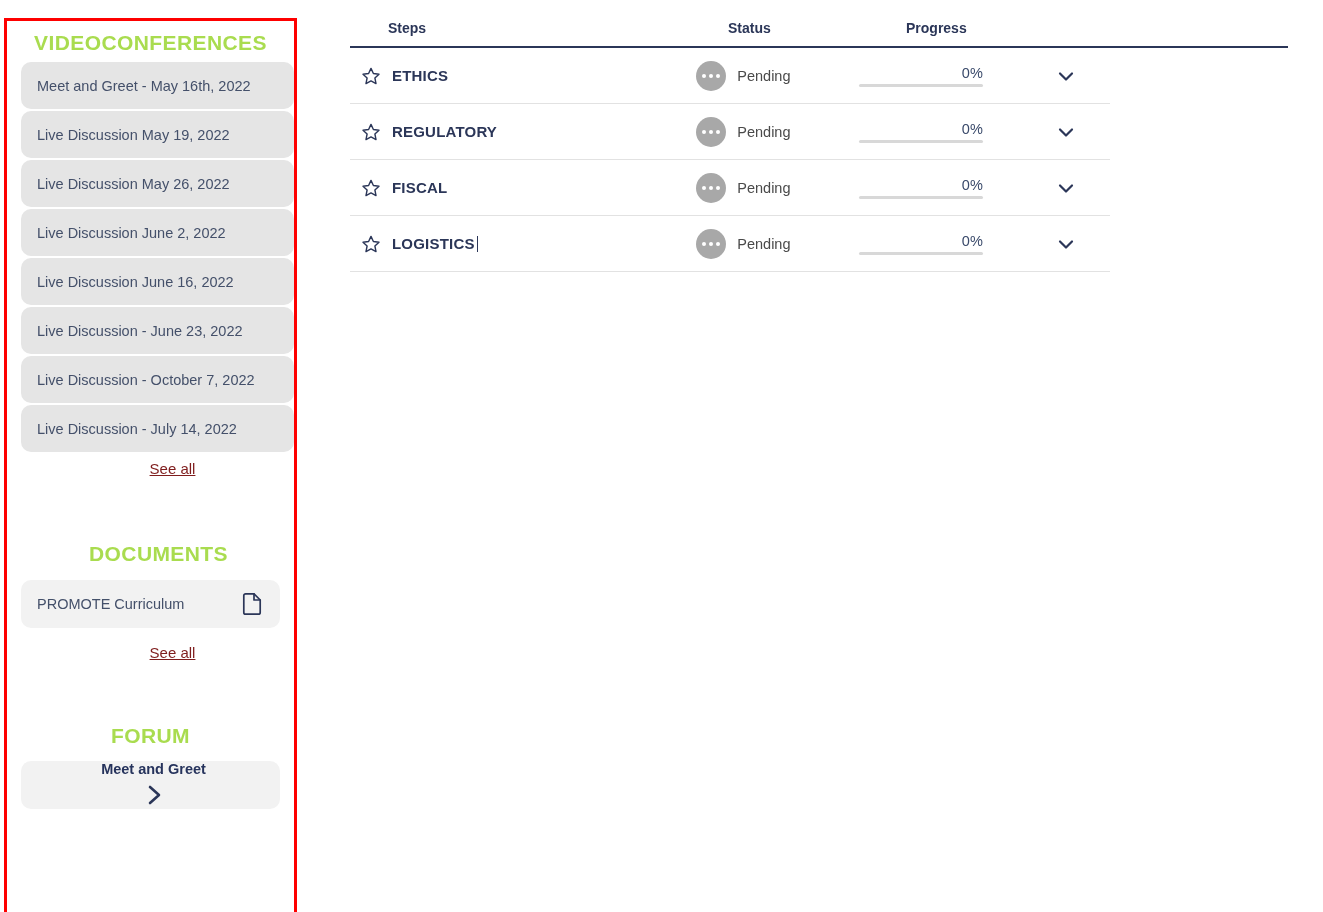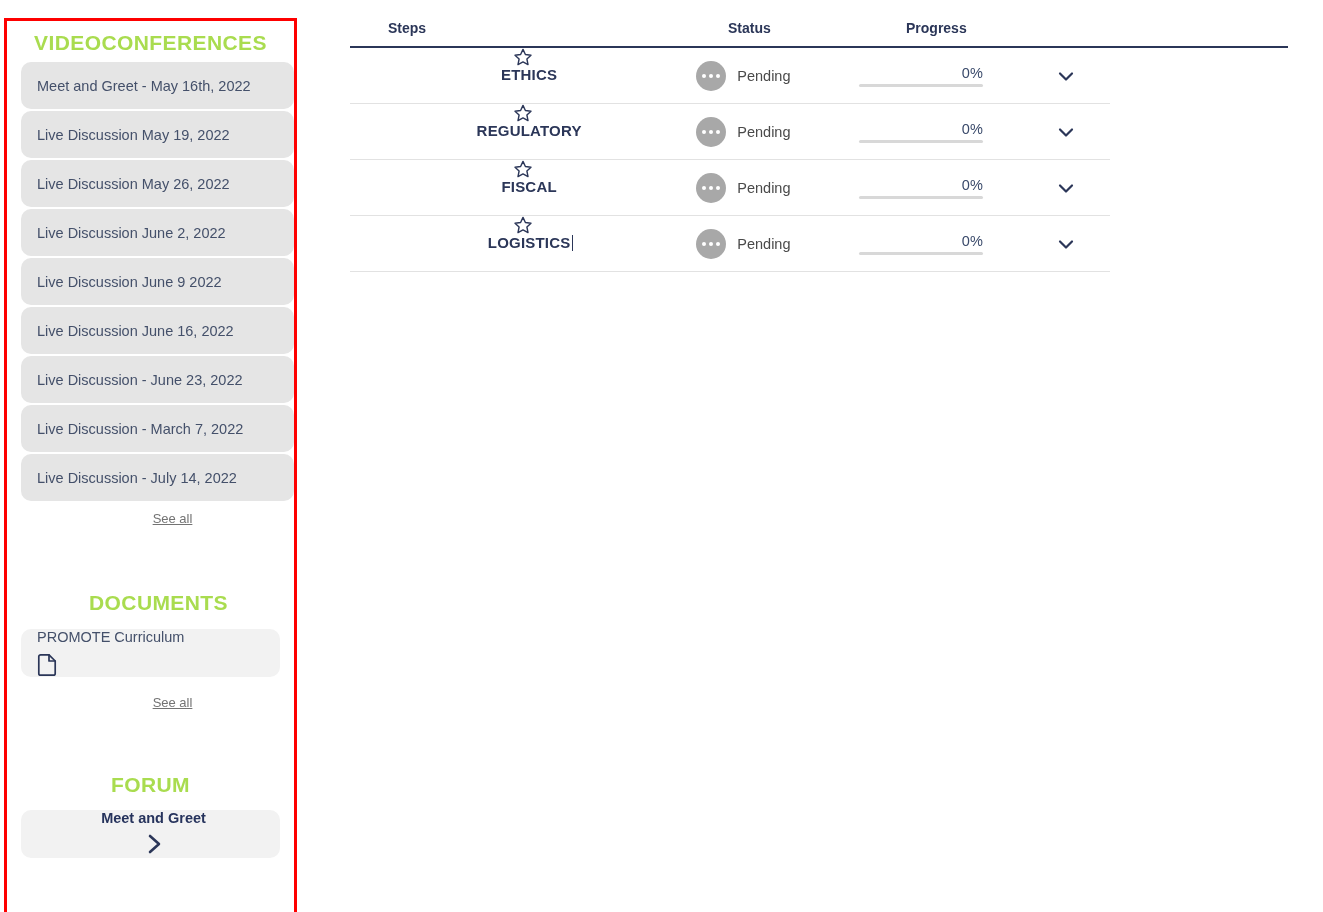--- a/index.html
+++ b/index.html
@@ -57,40 +57,39 @@
     white-space: nowrap;
     cursor: pointer;
   }
   .list-item .li-label { flex: 1 1 auto; }
 
   .see-all-wrap {
     text-align: center;
     padding-top: 6px;
   }
   .see-all {
-    color: #737373;
-    font-size: 13px;
+    color: #7f1d1d;
+    font-size: 15px;
     text-decoration: underline;
     cursor: pointer;
     margin-left: 44px;
   }
 
   .doc-item {
     background: #f2f2f2;
     border-radius: 10px;
     margin: 0 14px 0 14px;
     height: 48px;
     display: flex;
-    align-items: flex-start;
+    align-items: center;
     padding: 0 18px 0 16px;
     box-sizing: border-box;
     color: #44506a;
     font-size: 14.5px;
     cursor: pointer;
-    flex-direction: column;
   }
   .doc-item .li-label { flex: 1 1 auto; }
 
   .forum-item {
     background: #f2f2f2;
     border-radius: 10px;
     margin: 0 14px 0 14px;
     height: 48px;
     display: flex;
     align-items: center;
@@ -137,21 +136,21 @@
   .tbl-row {
     display: flex;
     align-items: center;
     height: 56px;
     width: 760px;
     border-bottom: 1px solid #e2e2e2;
     box-sizing: border-box;
   }
   .cell { display: flex; align-items: center; height: 100%; }
 
-  .step-cell { width: 378px; box-sizing: border-box; padding-left: 12px; flex-direction: column; }
+  .step-cell { width: 378px; box-sizing: border-box; padding-left: 12px; }
   .star-ico { width: 18px; height: 18px; flex: 0 0 auto; margin-right: 12px; cursor: pointer; }
   .step-name {
     font-size: 15px;
     font-weight: bold;
     color: #2b3658;
     letter-spacing: 0.2px;
     position: relative;
   }
   .caret-txt::after {
     content: "";
@@ -221,30 +220,27 @@
       <div class="list-item">
         <span class="li-label">Live Discussion May 19, 2022</span>
       </div>
       <div class="list-item">
         <span class="li-label">Live Discussion May 26, 2022</span>
       </div>
       <div class="list-item">
         <span class="li-label">Live Discussion June 2, 2022</span>
       </div>
       <div class="list-item">
-        <span class="li-label">Live Discussion June 9 2022</span>
-      </div>
-      <div class="list-item">
         <span class="li-label">Live Discussion June 16, 2022</span>
       </div>
       <div class="list-item">
         <span class="li-label">Live Discussion - June 23, 2022</span>
       </div>
       <div class="list-item">
-        <span class="li-label">Live Discussion - March 7, 2022</span>
+        <span class="li-label">Live Discussion - October 7, 2022</span>
       </div>
       <div class="list-item">
         <span class="li-label">Live Discussion - July 14, 2022</span>
       </div>
     </div>
 
     <div class="see-all-wrap">
       <span class="see-all">See all</span>
     </div>
 

